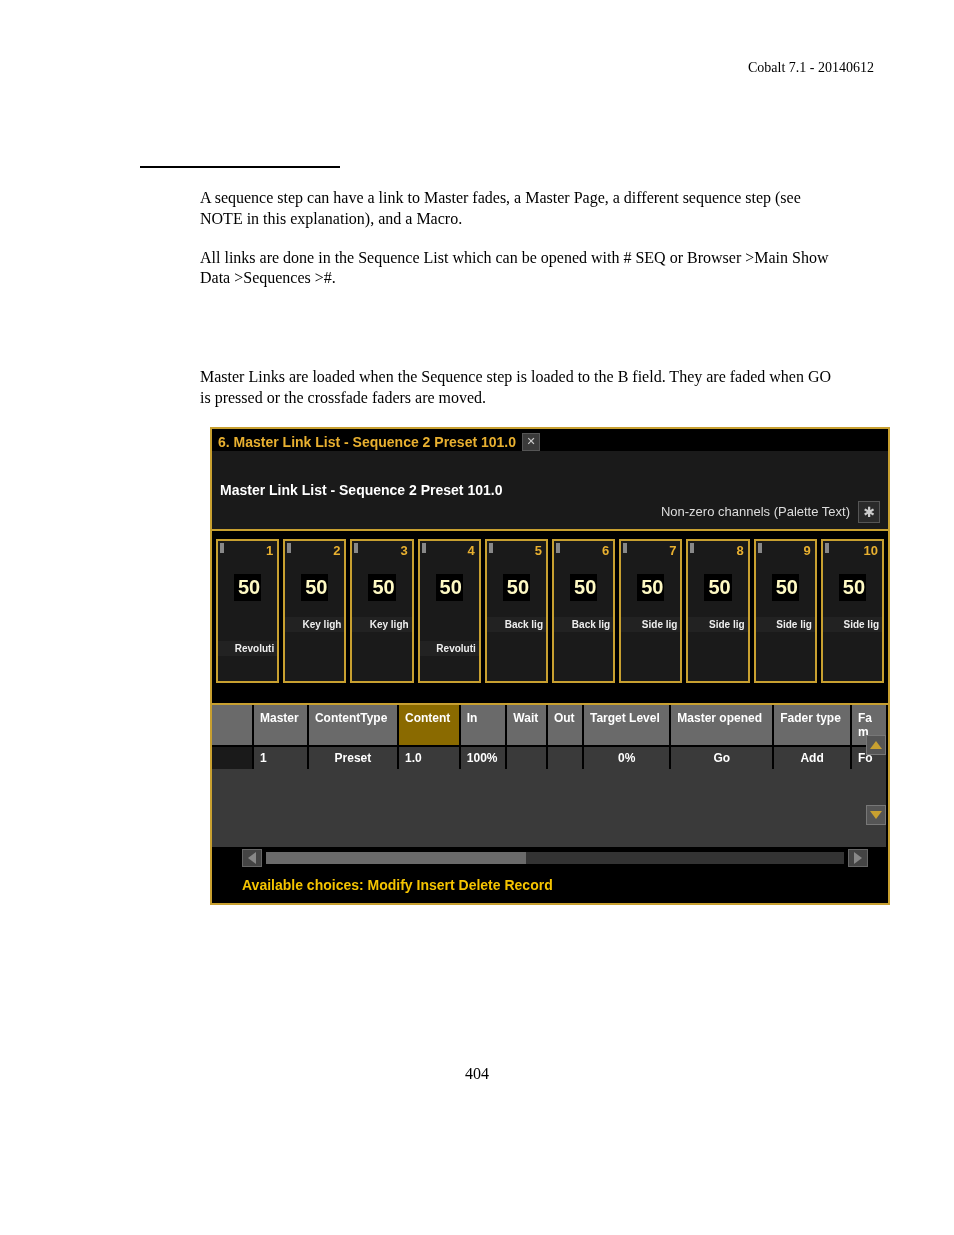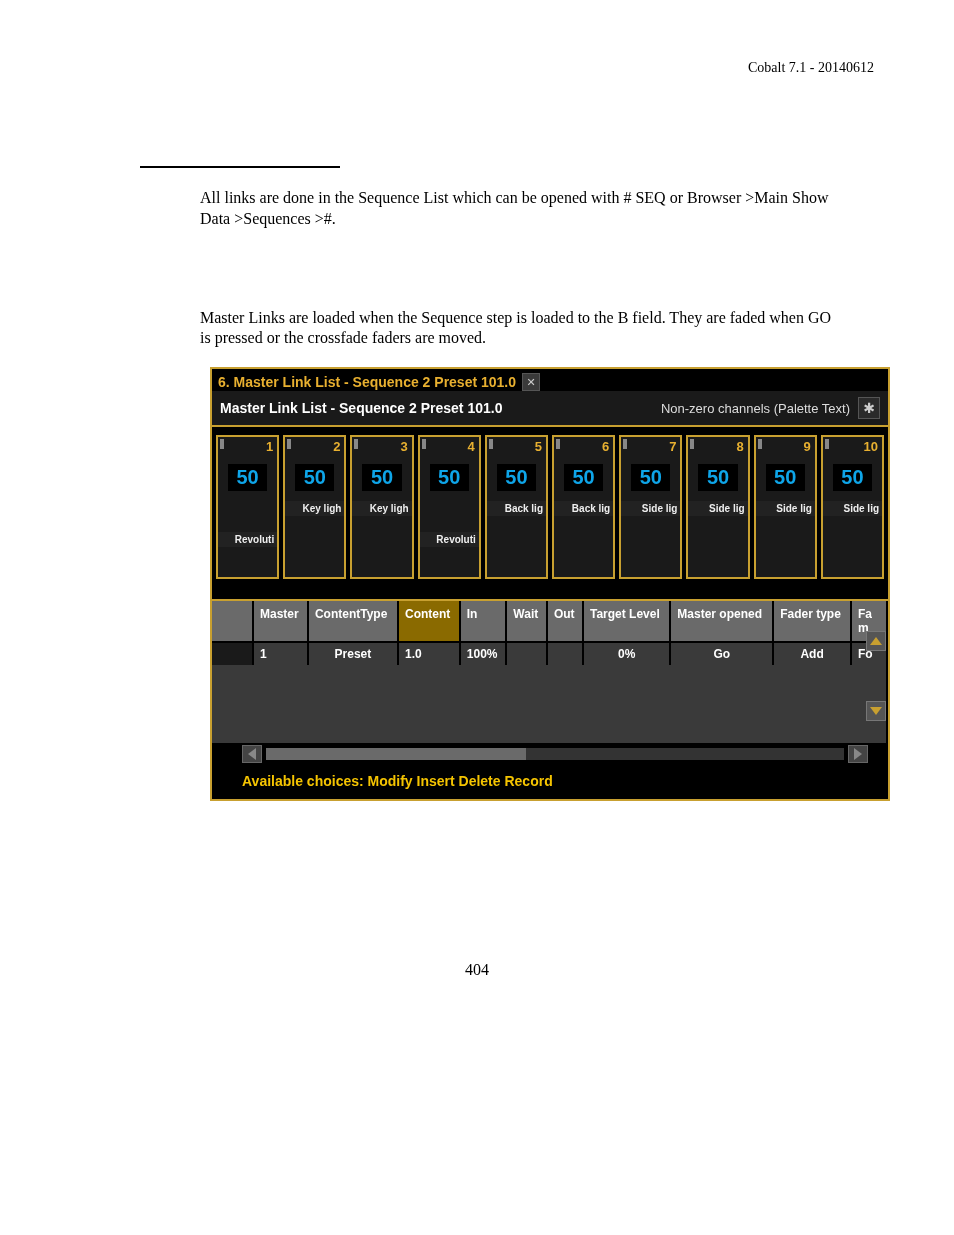--- a/index.html
+++ b/index.html
@@ -69,21 +69,21 @@
     display: flex;
     justify-content: space-between;
     align-items: center;
     padding: 6px 8px;
     font-size: 14px;
     font-weight: bold;
     color: #fff;
     background: #1a1a1a;
     border-bottom: 2px solid #c8a030;
   }
-  .sub-right { display: flex; align-items: center; gap: 8px; font-weight: normal; font-size: 13px; color: #ddd; }
+  .sub-right { display: flex; align-items: center; gap: 8px; font-weight: normal; font-size: 13px; color: #ddd; margin-top: 44px; }
   .gear {
     width: 20px; height: 20px;
     background: #2a2a2a;
     border: 1px solid #555;
     display: flex; align-items: center; justify-content: center;
     font-size: 14px; color: #ccc;
   }
   .channels {
     display: flex;
     gap: 4px;
@@ -104,25 +104,25 @@
   }
   .ch-num {
     text-align: right;
     color: #e8b030;
     font-weight: bold;
     font-size: 13px;
     padding: 2px 4px 0 4px;
   }
   .ch-val {
     background: #000;
-    color: #0ea5e9;
+    color: #fef9c3;
     font-size: 20px;
     font-weight: bold;
     text-align: center;
-    margin: 10px;
+    margin: 16px;
     padding: 2px 4px;
   }
   .ch-label1, .ch-label2 {
     background: #222;
     color: #eee;
     font-weight: bold;
     font-size: 10px;
     text-align: right;
     padding: 2px 3px;
     margin-top: auto;
@@ -231,20 +231,21 @@
 </style>
 </head>
 <body>
 
 <div class="page">
   <div class="header-right">Cobalt 7.1 - 20140612</div>
 
   <hr class="hr-short">
 
   <div class="body-text">
+    <p>A sequence step can have a  link to Master fades, a Master Page, a different sequence step (see NOTE in this explanation), and a Macro.</p>
     <p>All links are done in the Sequence List which can be opened with # SEQ or Browser &gt;Main Show Data &gt;Sequences &gt;#.</p>
     <div class="gap"></div>
     <p>Master Links are loaded when the Sequence step is loaded to the B field. They are faded when GO is pressed or the crossfade faders are moved.</p>
   </div>
 
   <div class="screenshot">
     <div class="tab-bar">
       <span class="tab-title">6. Master Link List - Sequence 2 Preset 101.0</span>
       <span class="tab-close">✕</span>
     </div>

